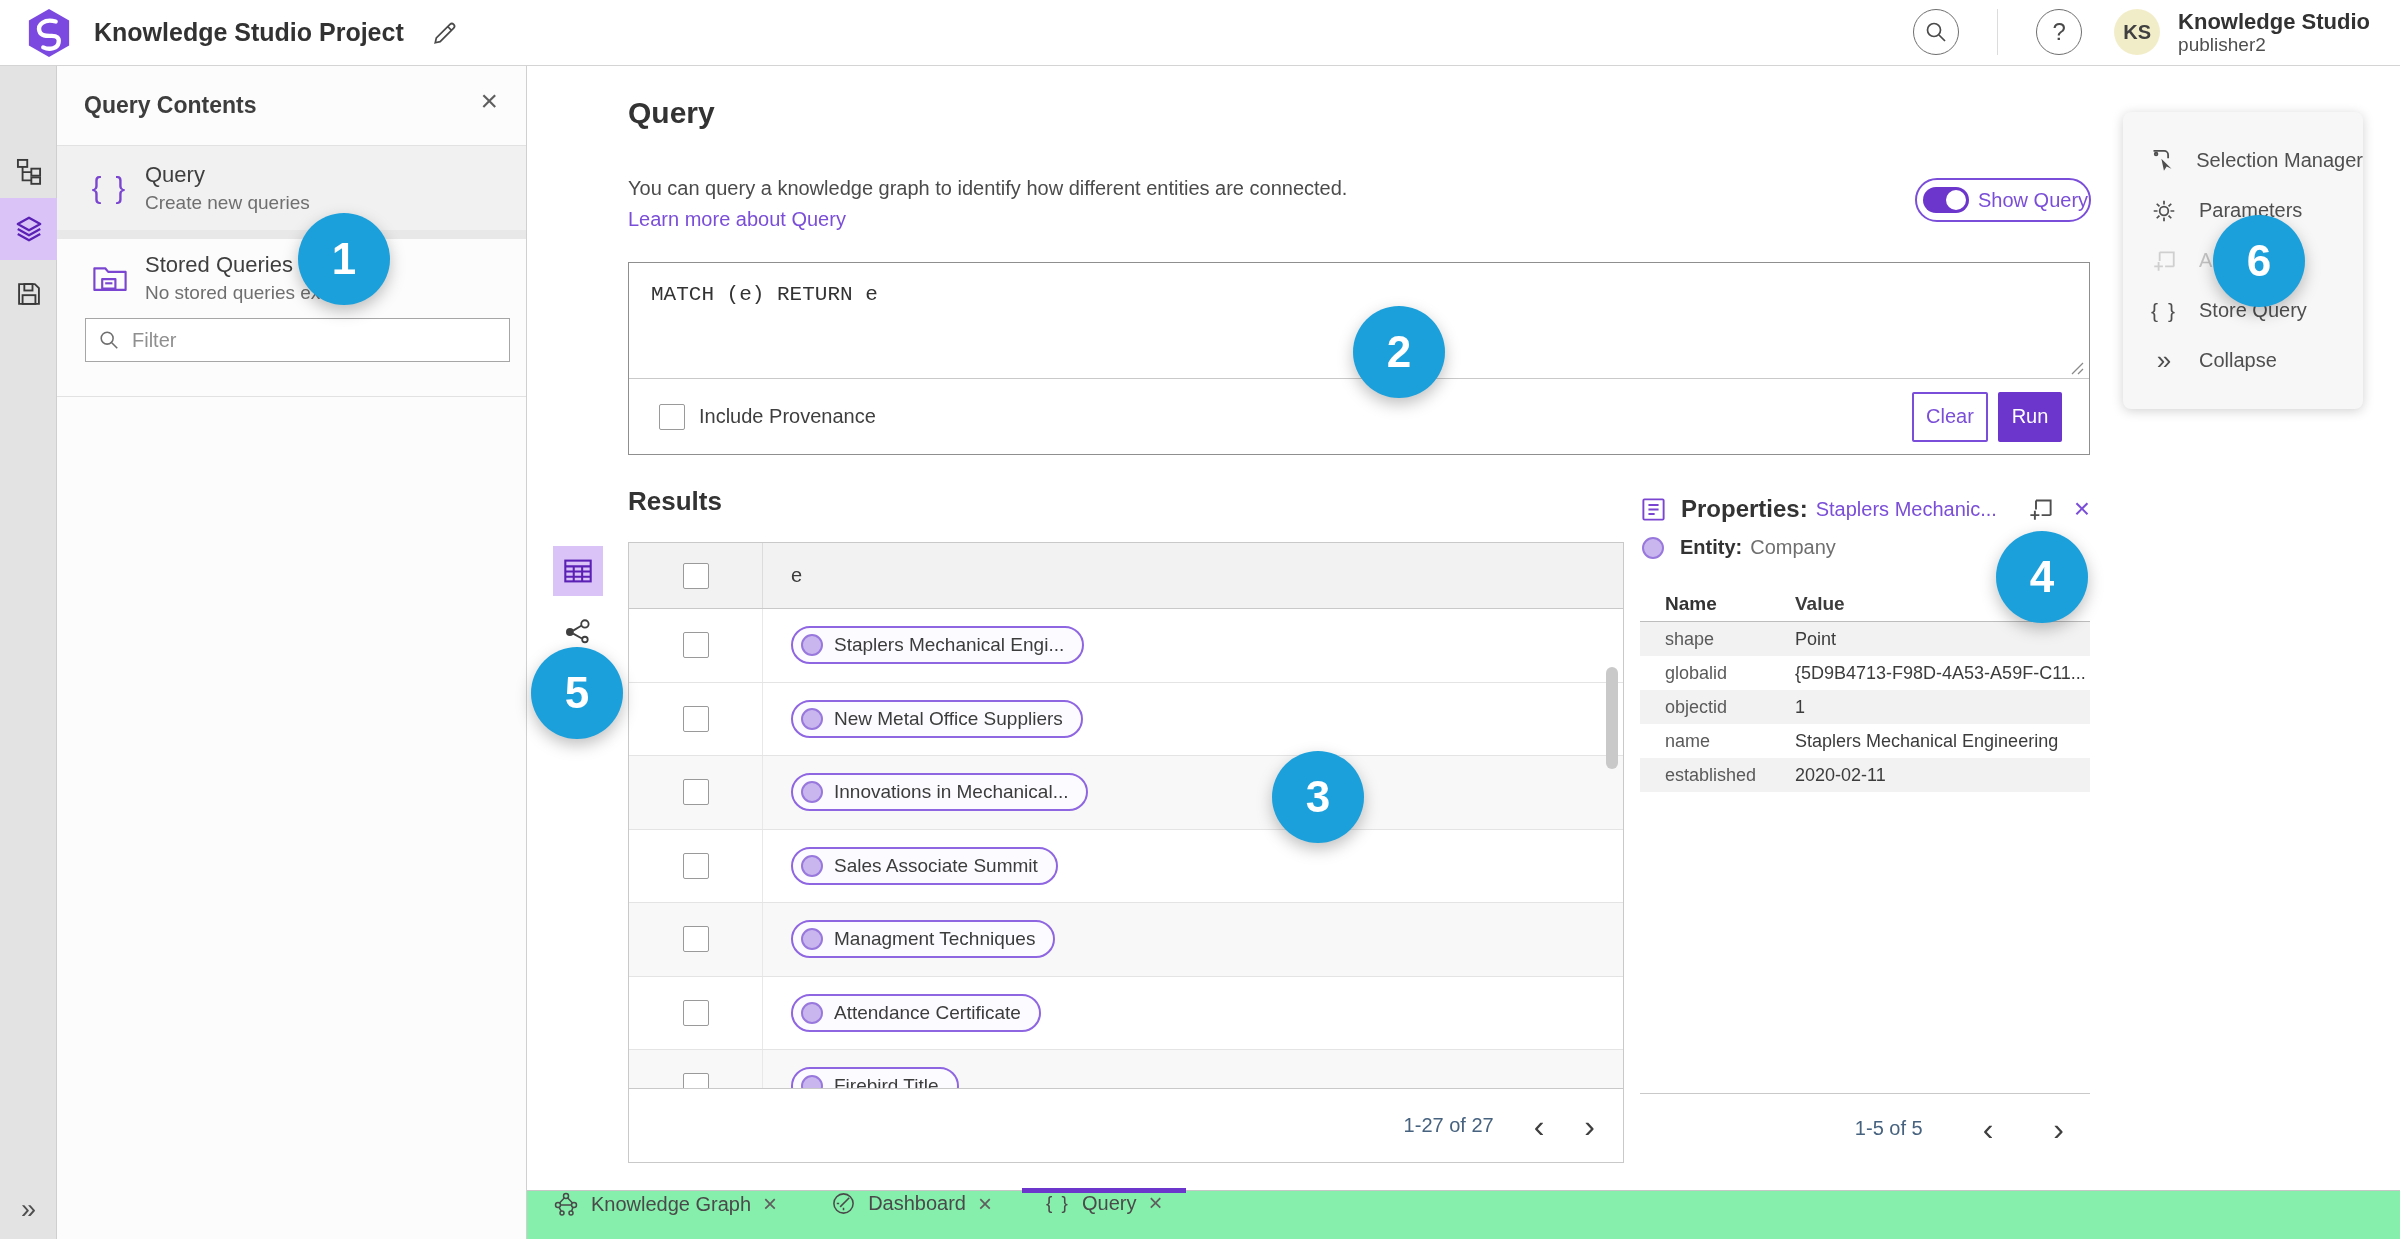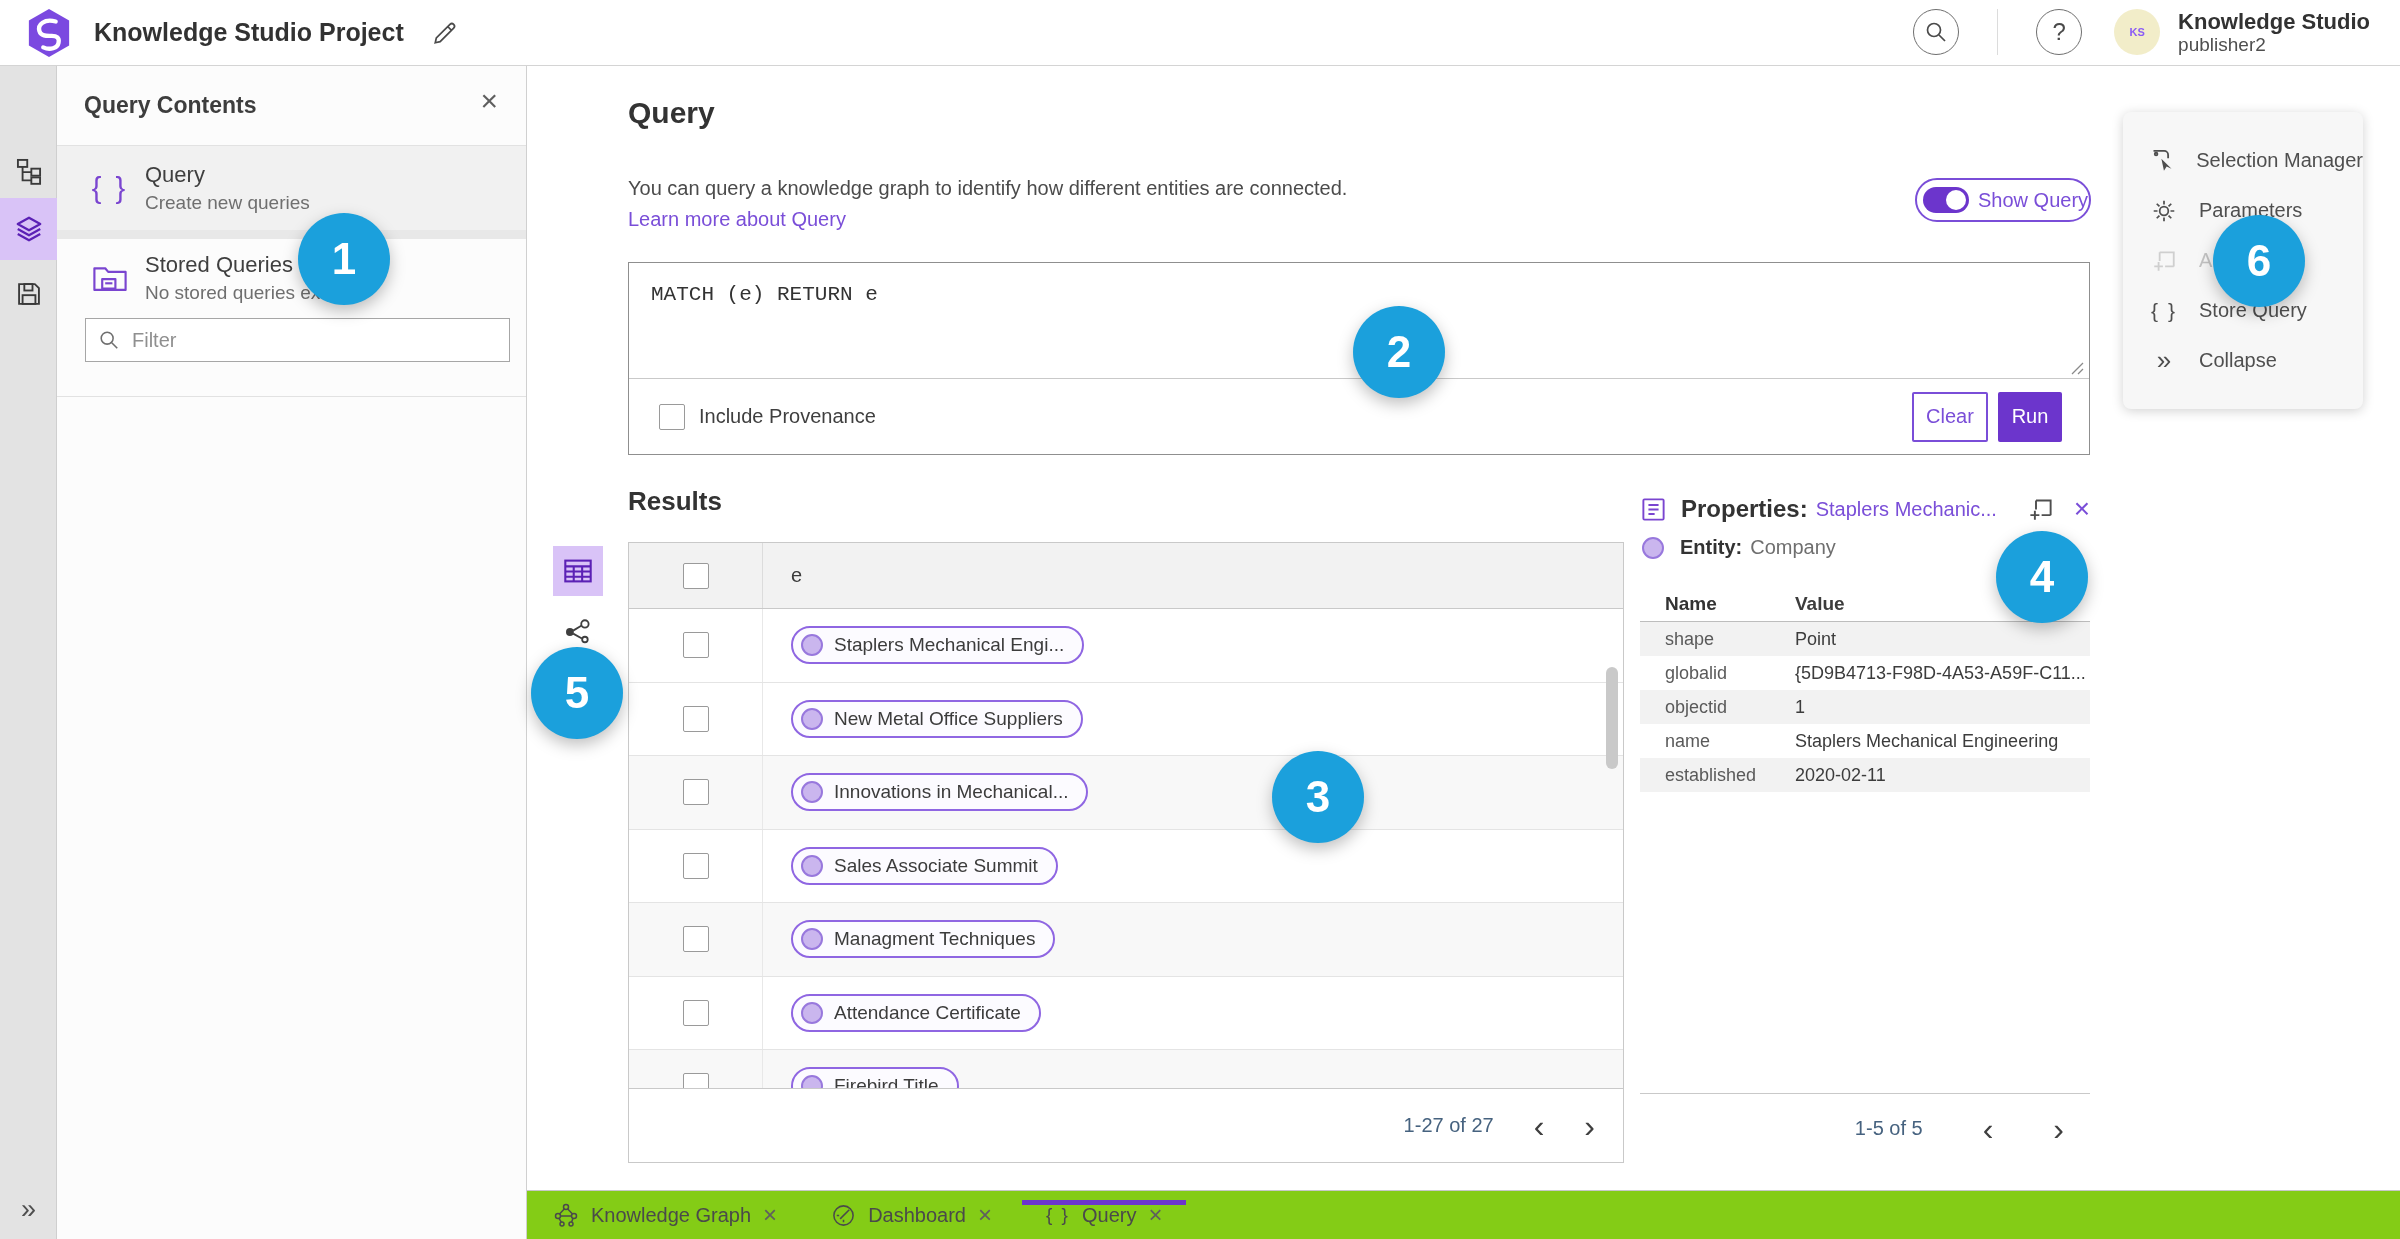--- a/index.html
+++ b/index.html
@@ -13,21 +13,21 @@
   .topbar { position:absolute; left:0; top:0; width:2400px; height:66px; background:#fff;
             border-bottom:1px solid #d4d4d4; display:flex; align-items:center; z-index:10; }
   .logo { width:46px; height:50px; margin-left:26px; display:flex; align-items:center; }
   .app-title { margin-left:22px; font-size:25px; font-weight:600; color:#323232; }
   .pencil-btn { margin-left:28px; background:none; border:none; cursor:pointer; display:flex; }
   .topbar-right { margin-left:auto; display:flex; align-items:center; margin-right:30px; }
   .circle-btn { width:46px; height:46px; border-radius:50%; border:1px solid #6f6f6f; background:#fff;
                 display:flex; align-items:center; justify-content:center; font-size:24px; color:#4a4a4a; cursor:pointer; }
   .tb-divider { width:1px; height:46px; background:#dcdcdc; margin:0 38px 0 38px; }
   .avatar { width:46px; height:46px; border-radius:50%; background:var(--avatar-bg); margin-left:32px;
-            display:flex; align-items:center; justify-content:center; font-size:11px; font-weight:700; color:#8b5cf6; }
+            display:flex; align-items:center; justify-content:center; font-size:20px; font-weight:700; color:#404040; }
   .user-block { margin-left:18px; line-height:1.15; }
   .user-org { font-size:22px; font-weight:700; color:#323232; }
   .user-name { font-size:19px; color:#4f4f4f; }
 
   
   .side-strip { position:absolute; left:0; top:66px; width:57px; height:1173px; background:#e3e3e3;
                 border-right:1px solid #cfcfcf; z-index:5; }
   .strip-icon { position:absolute; left:0; width:57px; height:46px; display:flex; align-items:center; justify-content:center; cursor:pointer; }
   .strip-active { position:absolute; left:0; top:132px; width:57px; height:62px; background:var(--active-icon-bg);
                   display:flex; align-items:center; justify-content:center; cursor:pointer; }
@@ -137,22 +137,22 @@
                 display:flex; flex-direction:column; justify-content:center; padding:8px 0; }
   .rc-item { display:flex; align-items:center; height:50px; padding-left:26px; cursor:pointer; color:#4f4f4f; }
   .rc-icon { width:30px; display:flex; align-items:center; justify-content:center; }
   .rc-label { font-size:20px; margin-left:20px; white-space:nowrap; }
   .rc-braces { font-size:21px; color:#4f4f4f; letter-spacing:2px; }
   .rc-collapse { font-size:26px; color:#4f4f4f; }
   .rc-item.disabled { color:#c3c3c3; cursor:default; }
   .rc-item.disabled svg { stroke:#cfcfcf; }
 
   
-  .tabbar { position:absolute; left:527px; top:1190px; right:0; height:49px; background:#84cc16;
-            border-top:1px solid #c7c7c7; display:flex; align-items:center; padding-left:2px; z-index:6; }
+  .tabbar { position:absolute; left:527px; top:1190px; right:0; height:49px; background:#86efac;
+            border-top:1px solid #c7c7c7; display:flex; align-items:flex-start; padding-left:2px; z-index:6; }
   .tab { position:relative; display:flex; align-items:center; gap:12px; padding:0 24px; font-size:20px;
          color:#4a4a4a; cursor:pointer; margin-right:6px; }
   .tab .tab-close { font-size:24px; color:#5f5f5f; background:none; border:none; cursor:pointer; line-height:1; }
   .tab.active::before { content:""; position:absolute; left:0; right:0; top:-3px; height:5px; background:var(--accent); }
   .tab-braces { font-size:19px; color:#4a4a4a; letter-spacing:2px; }
 
   
   .badge { position:absolute; width:92px; height:92px; border-radius:50%; background:var(--callout); color:#fff;
            font-size:44px; font-weight:700; display:flex; align-items:center; justify-content:center;
            z-index:60; box-shadow:0 6px 16px rgba(0,0,0,0.25); }

